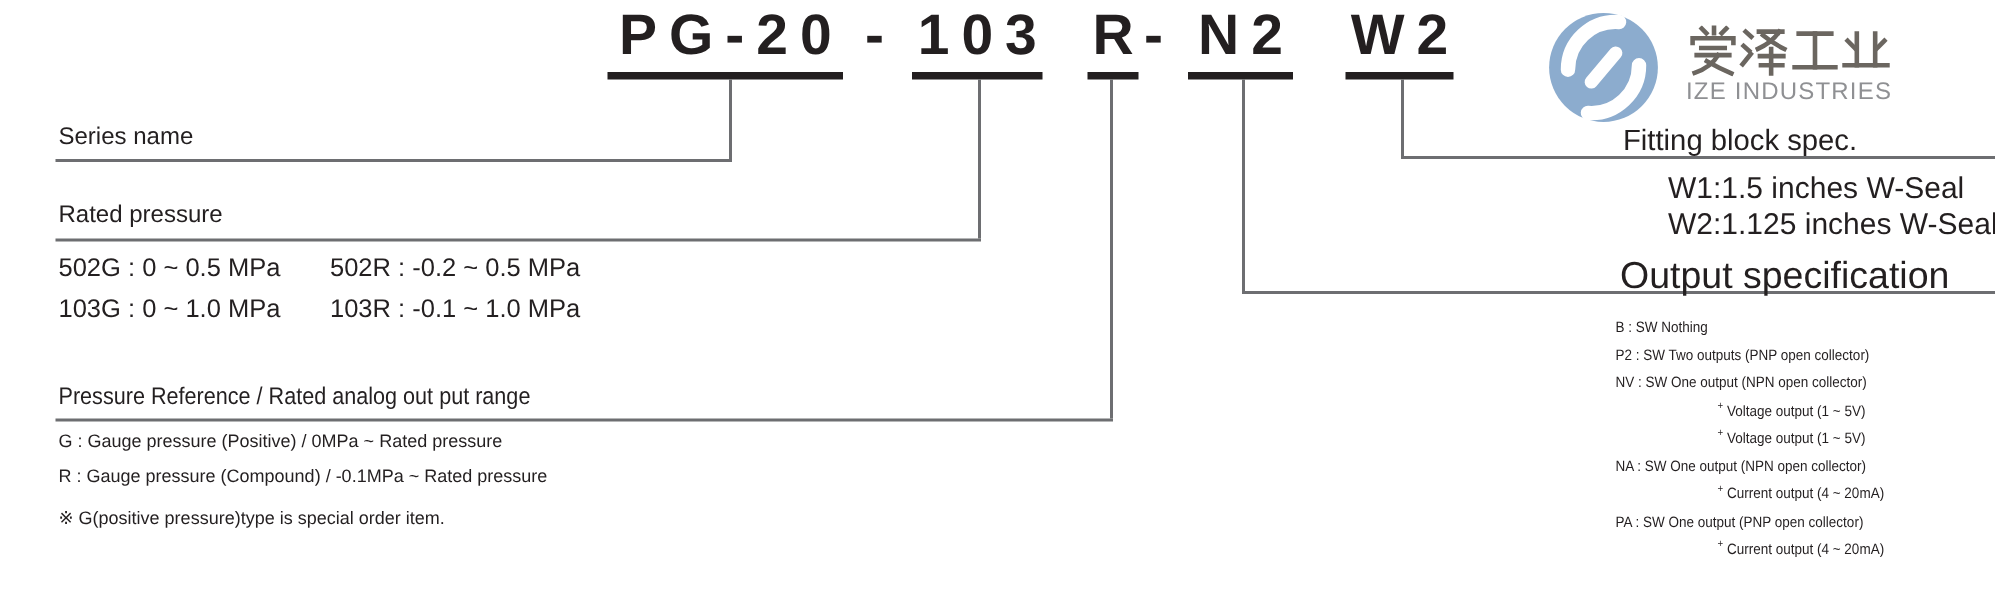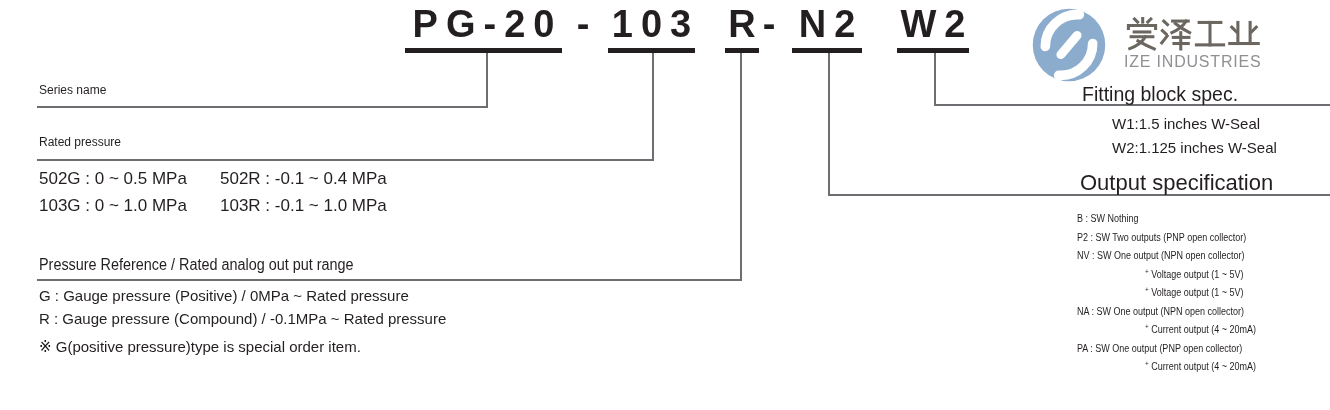--- a/index.html
+++ b/index.html
@@ -20,23 +20,23 @@
   .seg span{padding-left:8px;} 
   .code-dash{
     position:absolute;top:0;height:48px;display:flex;align-items:center;justify-content:center;
     font-size:38px;font-weight:700;
   }
   
   .vline{position:absolute;width:2px;background:#6d6e71;}
   .hline{position:absolute;height:2px;background:#6d6e71;}
   
   .lbl{position:absolute;white-space:nowrap;}
-  .t19{font-size:12px;}
-  .t17{font-size:15px;}
-  .t18{font-size:15px;}
+  .t19{font-size:16px;}
+  .t17{font-size:12px;}
+  .t18{font-size:20px;}
   .cond{display:inline-block;transform:scaleX(0.9);transform-origin:left center;white-space:nowrap;}
   .rated-row{position:absolute;left:7px;font-size:17px;white-space:nowrap;}
   .rated-row .col1{display:inline-block;width:181px;}
   .out-list{position:absolute;left:1045px;top:210px;width:285px;}
   .out-row{height:18.5px;font-size:10px;line-height:18.5px;white-space:nowrap;}
   .out-row.indent{padding-left:68px;}
   .out-row sup{font-size:0.72em;vertical-align:super;line-height:0;}
   
   .logo-mark{position:absolute;left:1000px;top:8px;width:74px;height:74px;}
   .logo-cn{position:absolute;left:1091px;top:17px;width:140px;height:34px;}
@@ -72,35 +72,35 @@
   <div class="vline" style="left:708px;top:53px;height:226px"></div>
   <div class="hline" style="left:5px;top:279px;width:705px"></div>
   <div class="vline" style="left:796px;top:53px;height:141px"></div>
   <div class="hline" style="left:796px;top:194px;width:510px"></div>
   <div class="vline" style="left:902px;top:53px;height:51px"></div>
   <div class="hline" style="left:902px;top:104px;width:404px"></div>
 
   <div class="lbl t19" style="left:7px;top:83px">Series name</div>
   <div class="lbl t19" style="left:7px;top:135px">Rated pressure</div>
   <div id="rated-rows">
-      <div class="rated-row" style="top: 169px;"><span class="col1">502G : 0 ~ 0.5 MPa</span><span>502R : -0.1 ~ 0.4 MPa</span></div>
+      <div class="rated-row" style="top: 169px;"><span class="col1">502G : 0 ~ 0.5 MPa</span><span>502R : -0.2 ~ 0.5 MPa</span></div>
       <div class="rated-row" style="top: 196px;"><span class="col1">103G : 0 ~ 1.0 MPa</span><span>103R : -0.1 ~ 1.0 MPa</span></div>
     </div>
 
   <div class="lbl" style="left:7px;top:256px;font-size:16px">
     <span class="cond">Pressure Reference / Rated analog out put range</span>
   </div>
   <div class="lbl t17" style="left:7px;top:287px">G : Gauge pressure (Positive) / 0MPa ~ Rated pressure</div>
   <div class="lbl t17" style="left:7px;top:310px">R : Gauge pressure (Compound) / -0.1MPa ~ Rated pressure</div>
   <div class="lbl t17" style="left:7px;top:338px">※ G(positive pressure)type is special order item.</div>
 
   <div class="lbl" style="left:1050px;top:83px;font-size:19.5px">Fitting block spec.</div>
   <div class="lbl t18" style="left:1080px;top:115px">W1:1.5 inches W-Seal</div>
   <div class="lbl t18" style="left:1080px;top:139px">W2:1.125 inches W-Seal</div>
-  <div class="lbl" style="left:1048px;top:170px;font-size:22px">Output specification</div>
+  <div class="lbl" style="left:1048px;top:170px;font-size:25px">Output specification</div>
   <div class="out-list" id="out-list">
       <div class="out-row"><span class="cond">B : SW Nothing</span></div>
       <div class="out-row"><span class="cond">P2 : SW Two outputs (PNP open collector)</span></div>
       <div class="out-row"><span class="cond">NV : SW One output (NPN open collector)</span></div>
       <div class="out-row indent"><span class="cond"><sup>+</sup> Voltage output (1 ~ 5V)</span></div>
       <div class="out-row indent"><span class="cond"><sup>+</sup> Voltage output (1 ~ 5V)</span></div>
       <div class="out-row"><span class="cond">NA : SW One output (NPN open collector)</span></div>
       <div class="out-row indent"><span class="cond"><sup>+</sup> Current output (4 ~ 20mA)</span></div>
       <div class="out-row"><span class="cond">PA : SW One output (PNP open collector)</span></div>
       <div class="out-row indent"><span class="cond"><sup>+</sup> Current output (4 ~ 20mA)</span></div>

